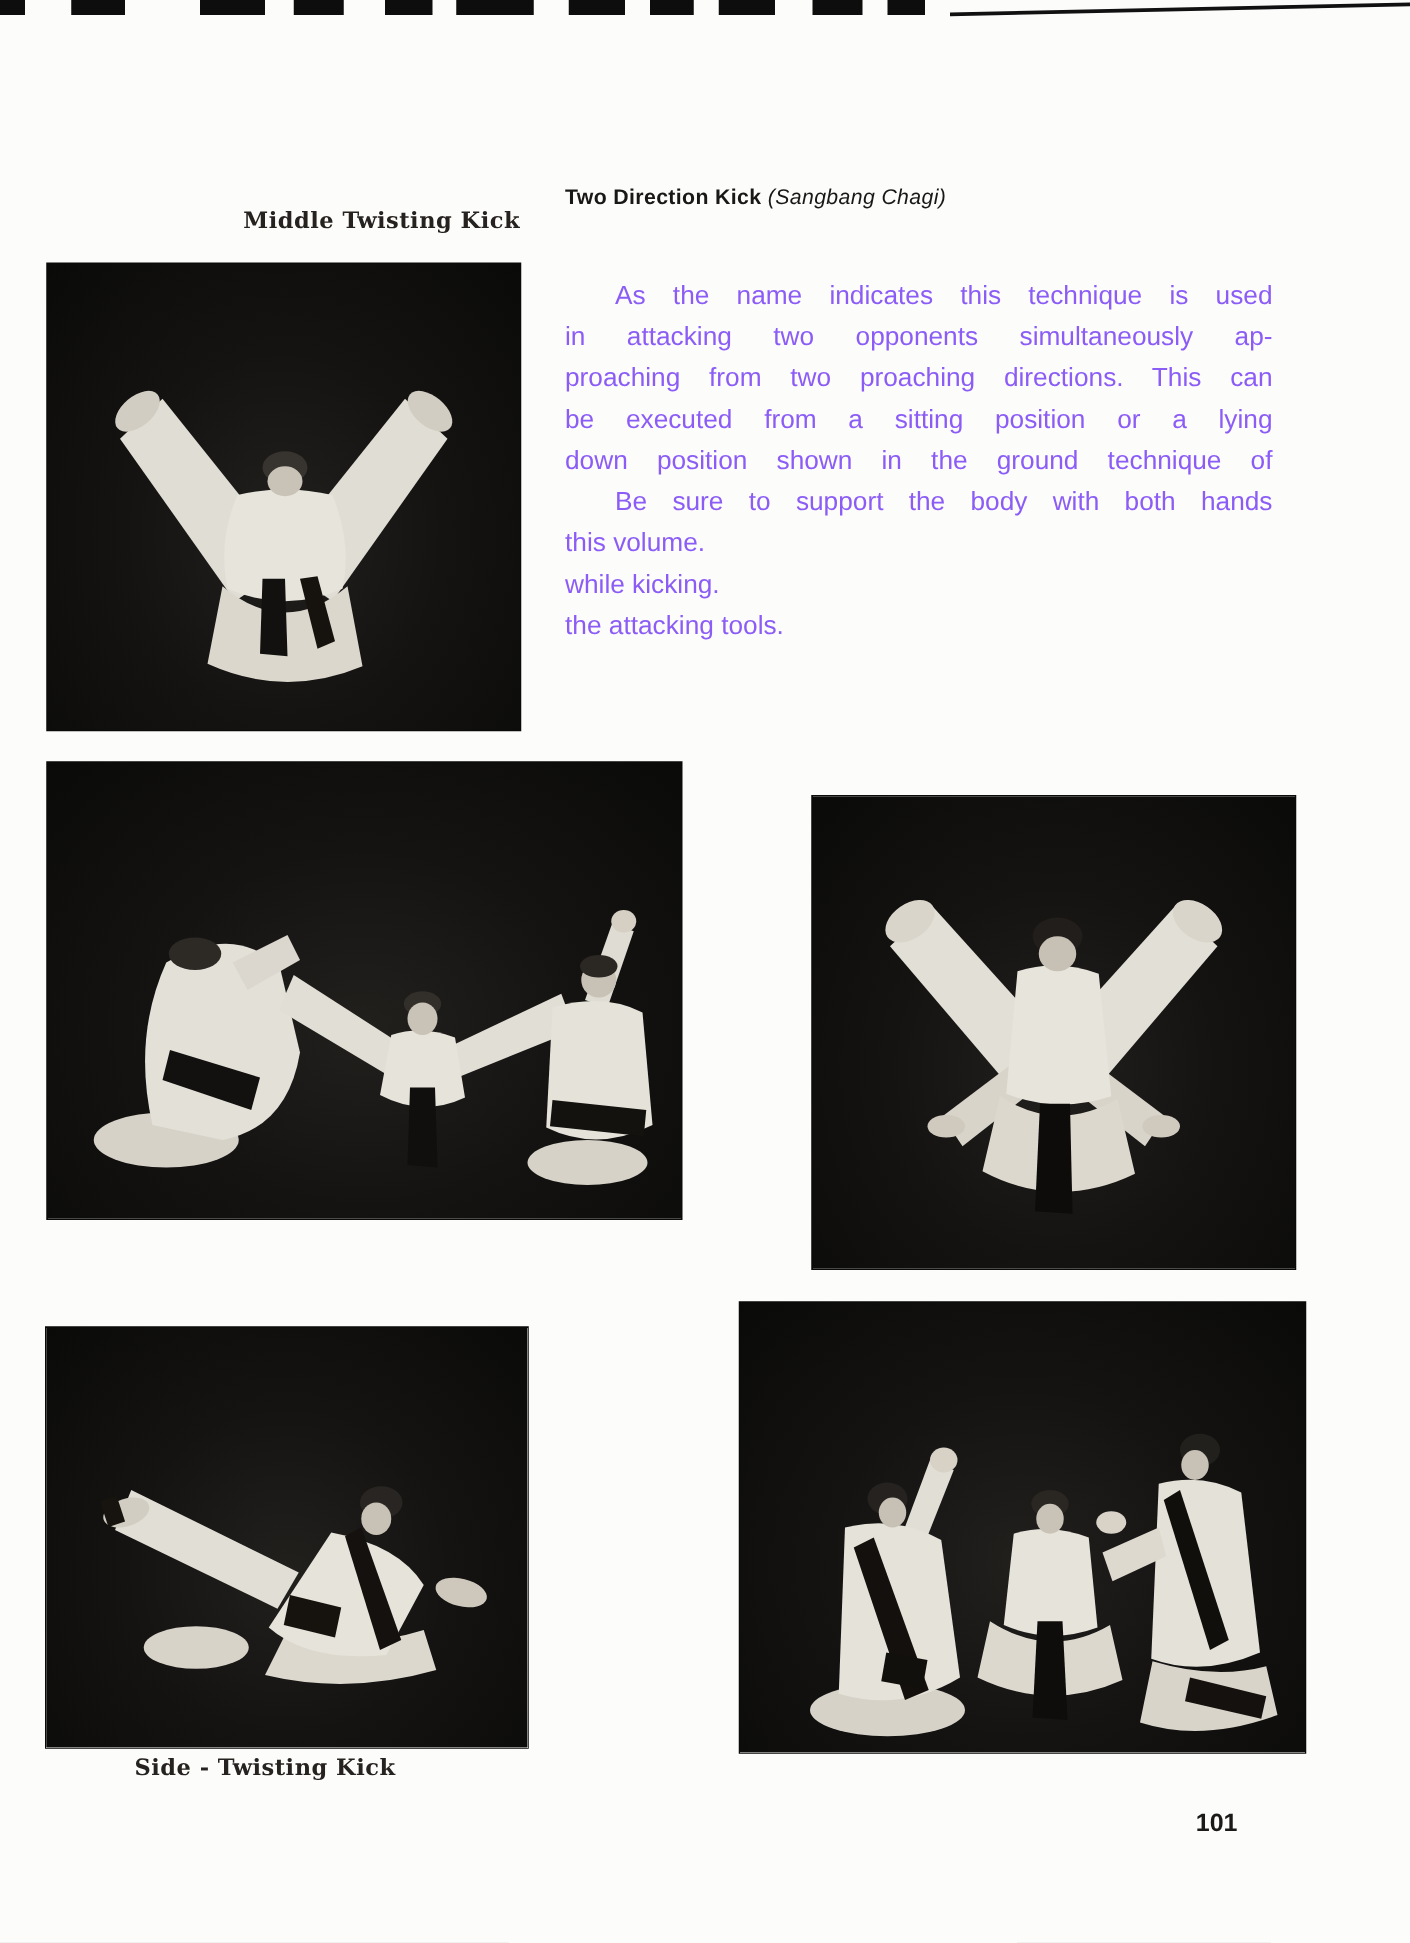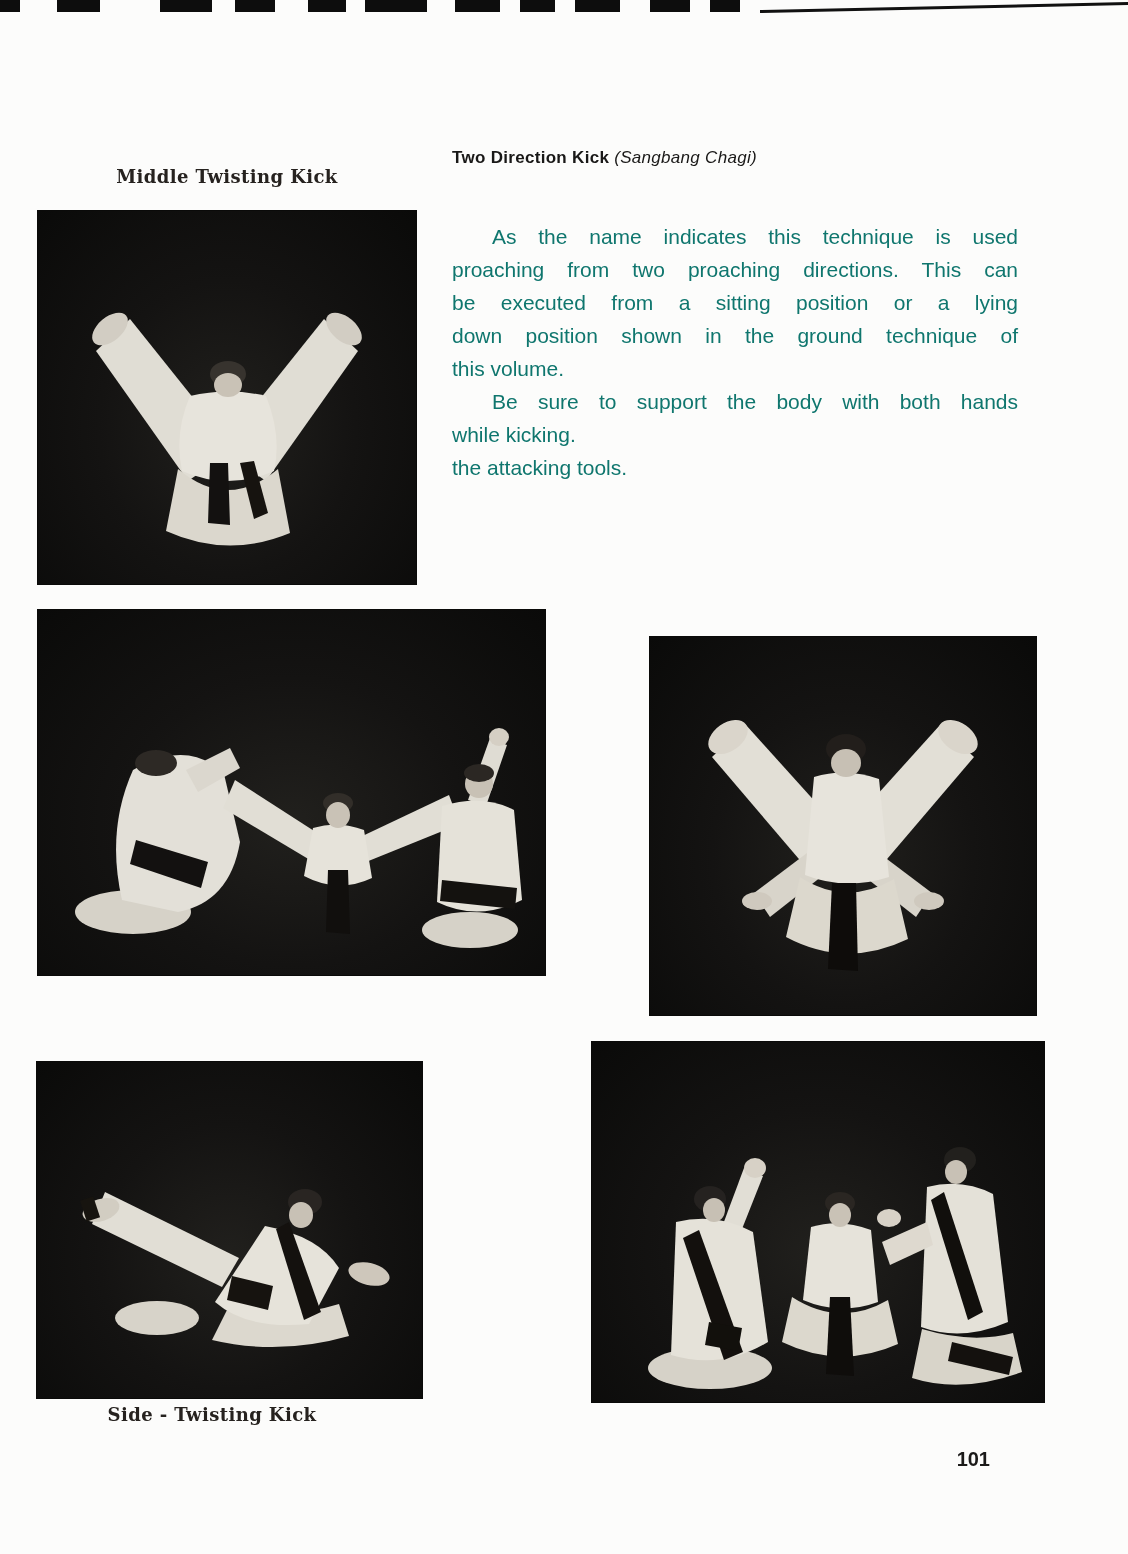--- a/index.html
+++ b/index.html
@@ -18,21 +18,21 @@
     font-size:18px; color:#26221f; letter-spacing:0.4px;
   }
   .title {
     position:absolute; left:452px; top:148px; width:600px;
     font-size:17px; font-weight:bold; letter-spacing:0.3px; color:#191817;
   }
   .title .it { font-weight:normal; font-style:italic; }
 
   .bodytext {
     position:absolute; left:452px; top:220px; width:566px;
-    font-size:21px; line-height:33px; color:#0f766e;
+    font-size:21px; line-height:33px; color:#8b5cf6;
   }
   .bl { text-align:justify; text-align-last:justify; }
   .bl.last { text-align-last:left; }
   .bl.first { text-indent:40px; }
 
   .photo {
     position:absolute;
     background:radial-gradient(ellipse at 50% 58%, #21201d 0%, #141312 48%, #0a0a09 100%);
     box-shadow:0 0 0 1px #0a0a09;
   }
@@ -58,34 +58,35 @@
     <div class="strip-seg" style="left:455px;width:45px"></div>
     <div class="strip-seg" style="left:520px;width:35px"></div>
     <div class="strip-seg" style="left:575px;width:45px"></div>
     <div class="strip-seg" style="left:650px;width:40px"></div>
     <div class="strip-seg" style="left:710px;width:30px"></div>
     <svg class="strip-diag" viewBox="0 0 388 16" preserveAspectRatio="none">
       <polygon points="20,10 388,2 388,5 20,13" fill="#111"></polygon>
     </svg>
   </div>
 
-  <div class="caption" style="left:38px; top:166px; width:378px;">Middle Twisting Kick</div>
+  <div class="caption" style="left:38px; top:166px; width:378px;text-align:right;">Middle Twisting Kick</div>
 
   <div class="title">
     <span>Two Direction Kick</span>
     <span class="it">(Sangbang Chagi)</span>
   </div>
 
   <div class="bodytext">
       <div class="bl first">As the name indicates this technique is used</div>
+      <div class="bl">in attacking two opponents simultaneously ap-</div>
       <div class="bl">proaching from two proaching directions. This can</div>
       <div class="bl">be executed from a sitting position or a lying</div>
       <div class="bl">down position shown in the ground technique of</div>
+      <div class="bl first">Be sure to support the body with both hands</div>
       <div class="bl last">this volume.</div>
-      <div class="bl first">Be sure to support the body with both hands</div>
       <div class="bl last">while kicking.</div>
       <div class="bl last">the attacking tools.</div>
     </div>
 
   <div class="photo" style="left:38px; top:211px; width:378px; height:373px;">
     <svg viewBox="0 0 378 373" preserveAspectRatio="none">
       <path d="M150 270 L58 140 L92 108 L196 238 Z" fill="#e0ddd4"></path>
       <path d="M228 270 L320 140 L286 108 L182 238 Z" fill="#e0ddd4"></path>
       <ellipse cx="72" cy="118" rx="21" ry="12" transform="rotate(-40 72 118)" fill="#d2cdc3"></ellipse>
       <ellipse cx="306" cy="118" rx="21" ry="12" transform="rotate(40 306 118)" fill="#d2cdc3"></ellipse>

